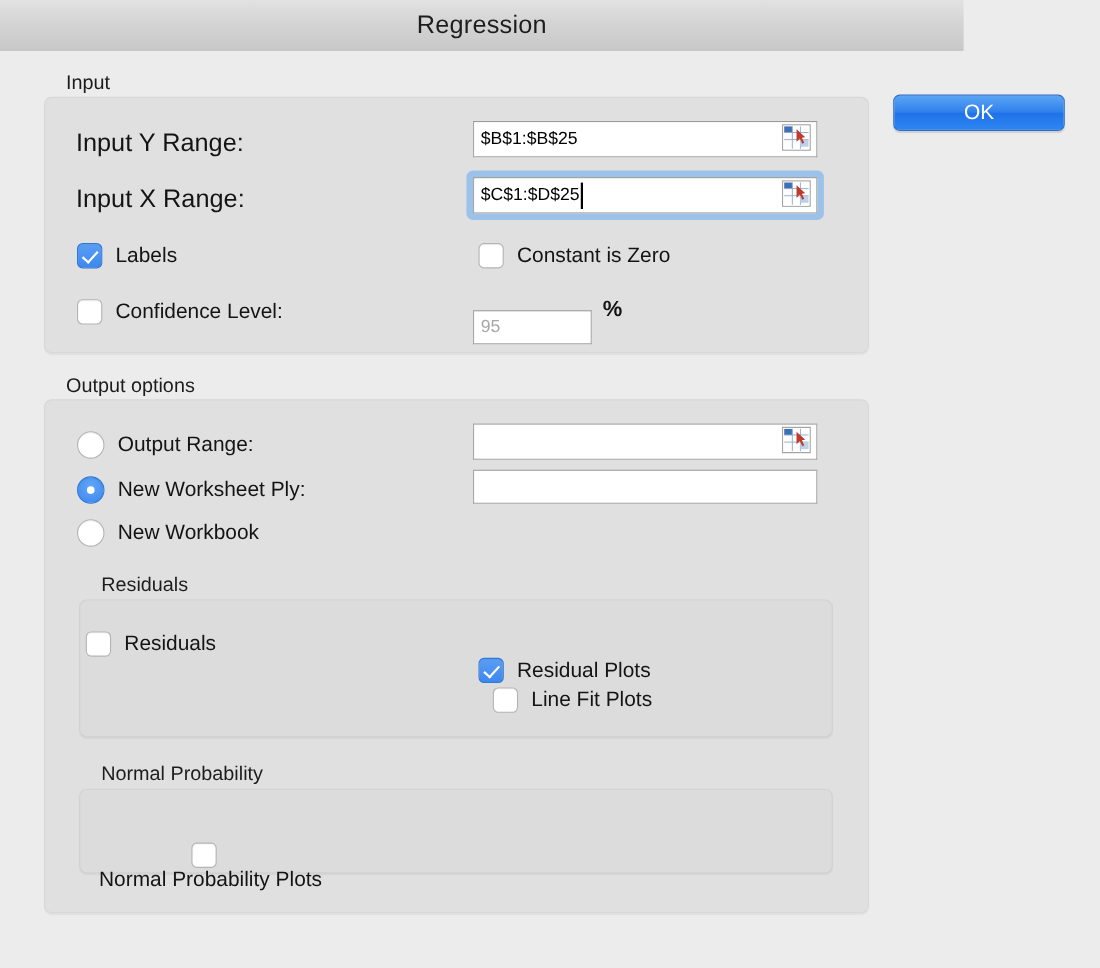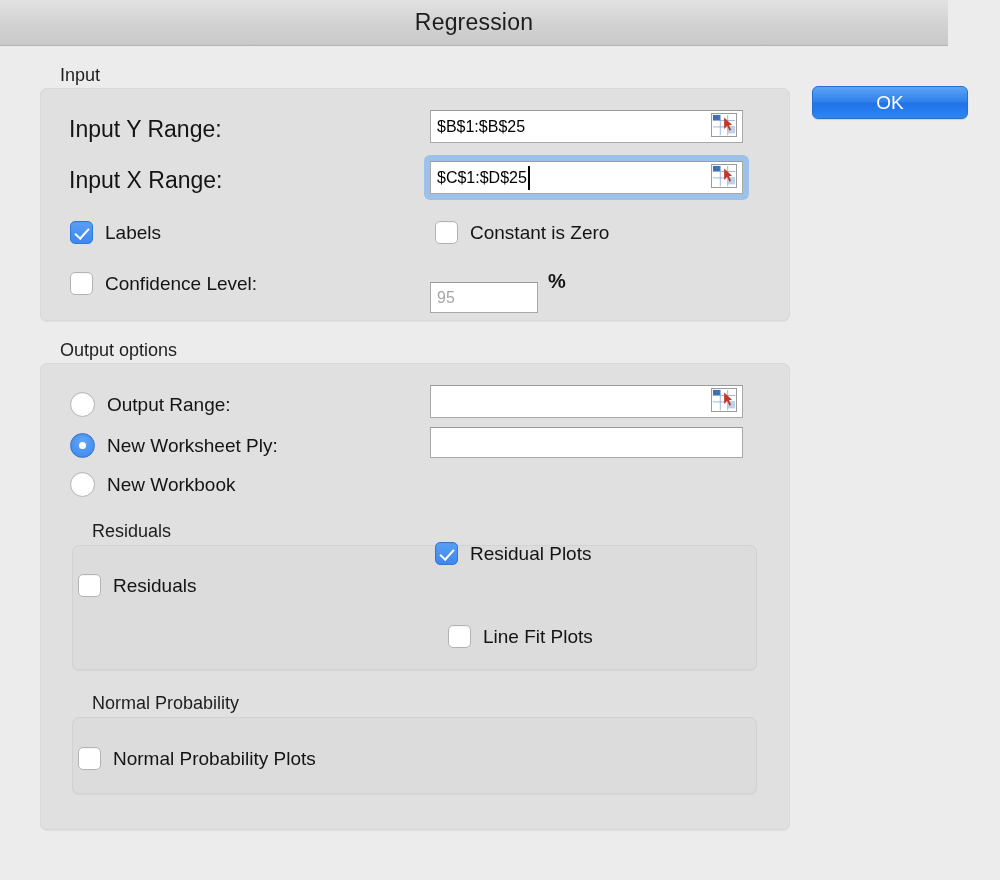--- a/index.html
+++ b/index.html
@@ -17,21 +17,21 @@
     position: relative;
     width: 1000px;
     height: 880px;
     background: #ececec;
   }
 
   
   .titlebar {
     position: absolute;
     left: 0; top: 0;
-    width: 948px; height: 46px;
+    width: 876px; height: 46px;
     background: linear-gradient(to bottom, #e2e2e2 0%, #d3d3d3 50%, #c9c9c9 100%);
     border-bottom: 1px solid #b2b2b2;
     display: flex;
     align-items: center;
     justify-content: center;
   }
   .titlebar-title {
     font-size: 23px;
     color: #1d1d1d;
     letter-spacing: 0.2px;
@@ -312,34 +312,34 @@
   </div>
 
   <div class="group-label" style="left:92px; top:521px;">Residuals</div>
   <div class="groupbox nested" style="left:72px; top:545px; width:685px; height:125px;"></div>
 
   <div class="checkbox-row" style="left:78px; top:574px;">
     <span class="cbox"></span>
     <span class="cb-label">Residuals</span>
   </div>
 
-  <div class="checkbox-row" style="left:435px; top:542px;">
+  <div class="checkbox-row" style="left:435px; top:598px;">
     <span class="cbox checked"></span>
     <span class="cb-label">Residual Plots</span>
   </div>
 
 
   <div class="checkbox-row" style="left:435px; top:625px;padding-left:13px;">
     <span class="cbox"></span>
     <span class="cb-label">Line Fit Plots</span>
   </div>
 
   <div class="group-label" style="left:92px; top:693px;">Normal Probability</div>
   <div class="groupbox nested" style="left:72px; top:717px; width:685px; height:77px;"></div>
 
-  <div class="checkbox-row" style="left:78px; top:747px;">
+  <div class="checkbox-row" style="left:78px; top:766px;flex-direction:column;">
     <span class="cbox"></span>
     <span class="cb-label">Normal Probability Plots</span>
   </div>
 
   <div class="btn btn-ok" style="left:812px; top:76px; width:156px; height:33px;">OK</div>
 
 </div>
 
 </body></html>

